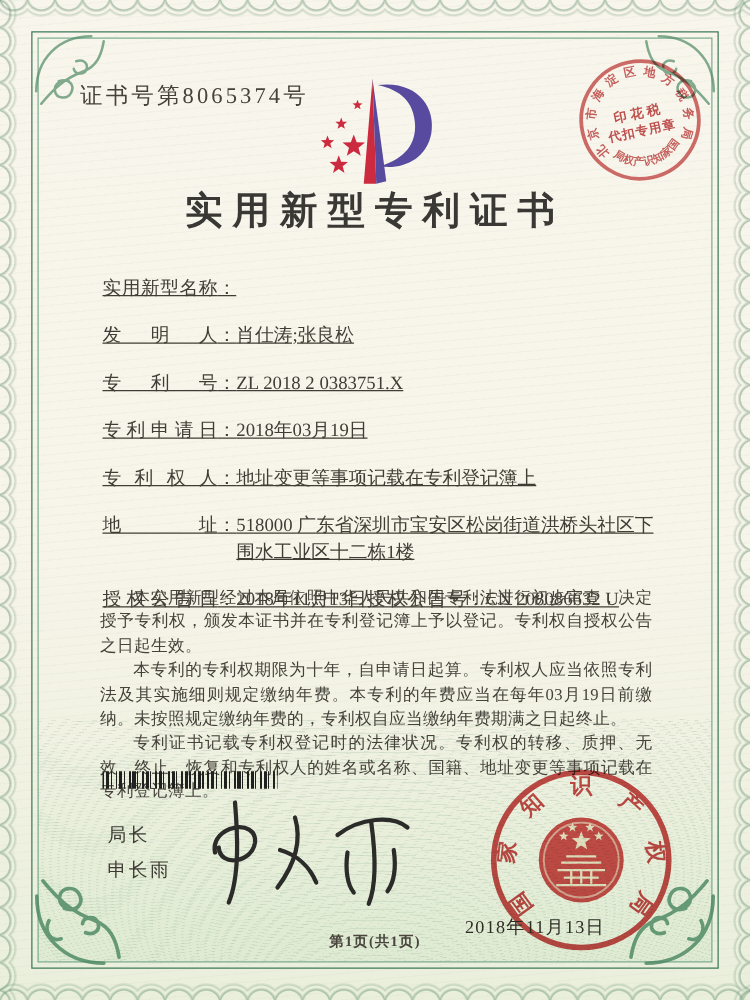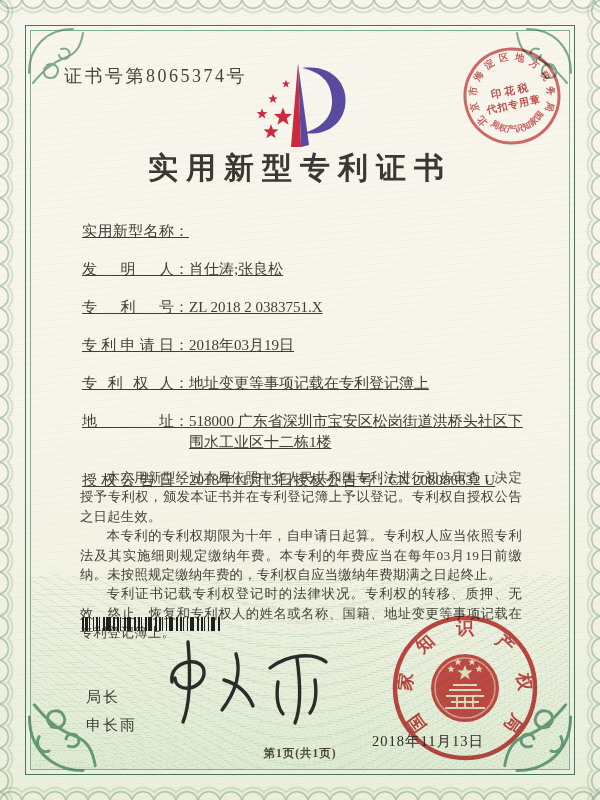--- a/index.html
+++ b/index.html
@@ -61,21 +61,21 @@
   .fpair { display:flex; }
   .fpair2 .flabel { width:80px; }
 
   .body-text { position:absolute; left:80px; top:468px; width:442px;
     font-size:13.3px; line-height:19.4px; text-align:justify; color:#45423b; letter-spacing:.3px; }
   .body-text p { text-indent:2em; }
 
   .barcode { position:absolute; left:82px; top:617px; width:140px; height:14px;
     background:repeating-linear-gradient(90deg,#20201e 0 1.5px,transparent 1.5px 3px,#20201e 3px 5.5px,transparent 5.5px 6.5px,#20201e 6.5px 7.5px,transparent 7.5px 10.5px); }
 
-  .signer { position:absolute; left:86px; top:659px; font-size:15px; color:#3d3a33;margin-top:29px; }
+  .signer { position:absolute; left:86px; top:659px; font-size:15px; color:#3d3a33; }
   .signer div { margin-bottom:9px; letter-spacing:2px; }
   .signature { position:absolute; left:150px; top:626px; }
 
   .issue-seal { position:absolute; left:383px; top:606px; mix-blend-mode:multiply; opacity:.92; }
   .seal-date { position:absolute; left:372px; top:732px; width:170px; font-size:14.5px;
     letter-spacing:1px; color:#2e2b25; z-index:5; }
   .footer { position:absolute; left:0; right:0; top:746px; text-align:center; font-size:11.5px;
     letter-spacing:1px; color:#4a463e;font-weight:bold; }
   svg text { font-family:"Liberation Serif","DejaVu Serif",serif; }
 </style>

